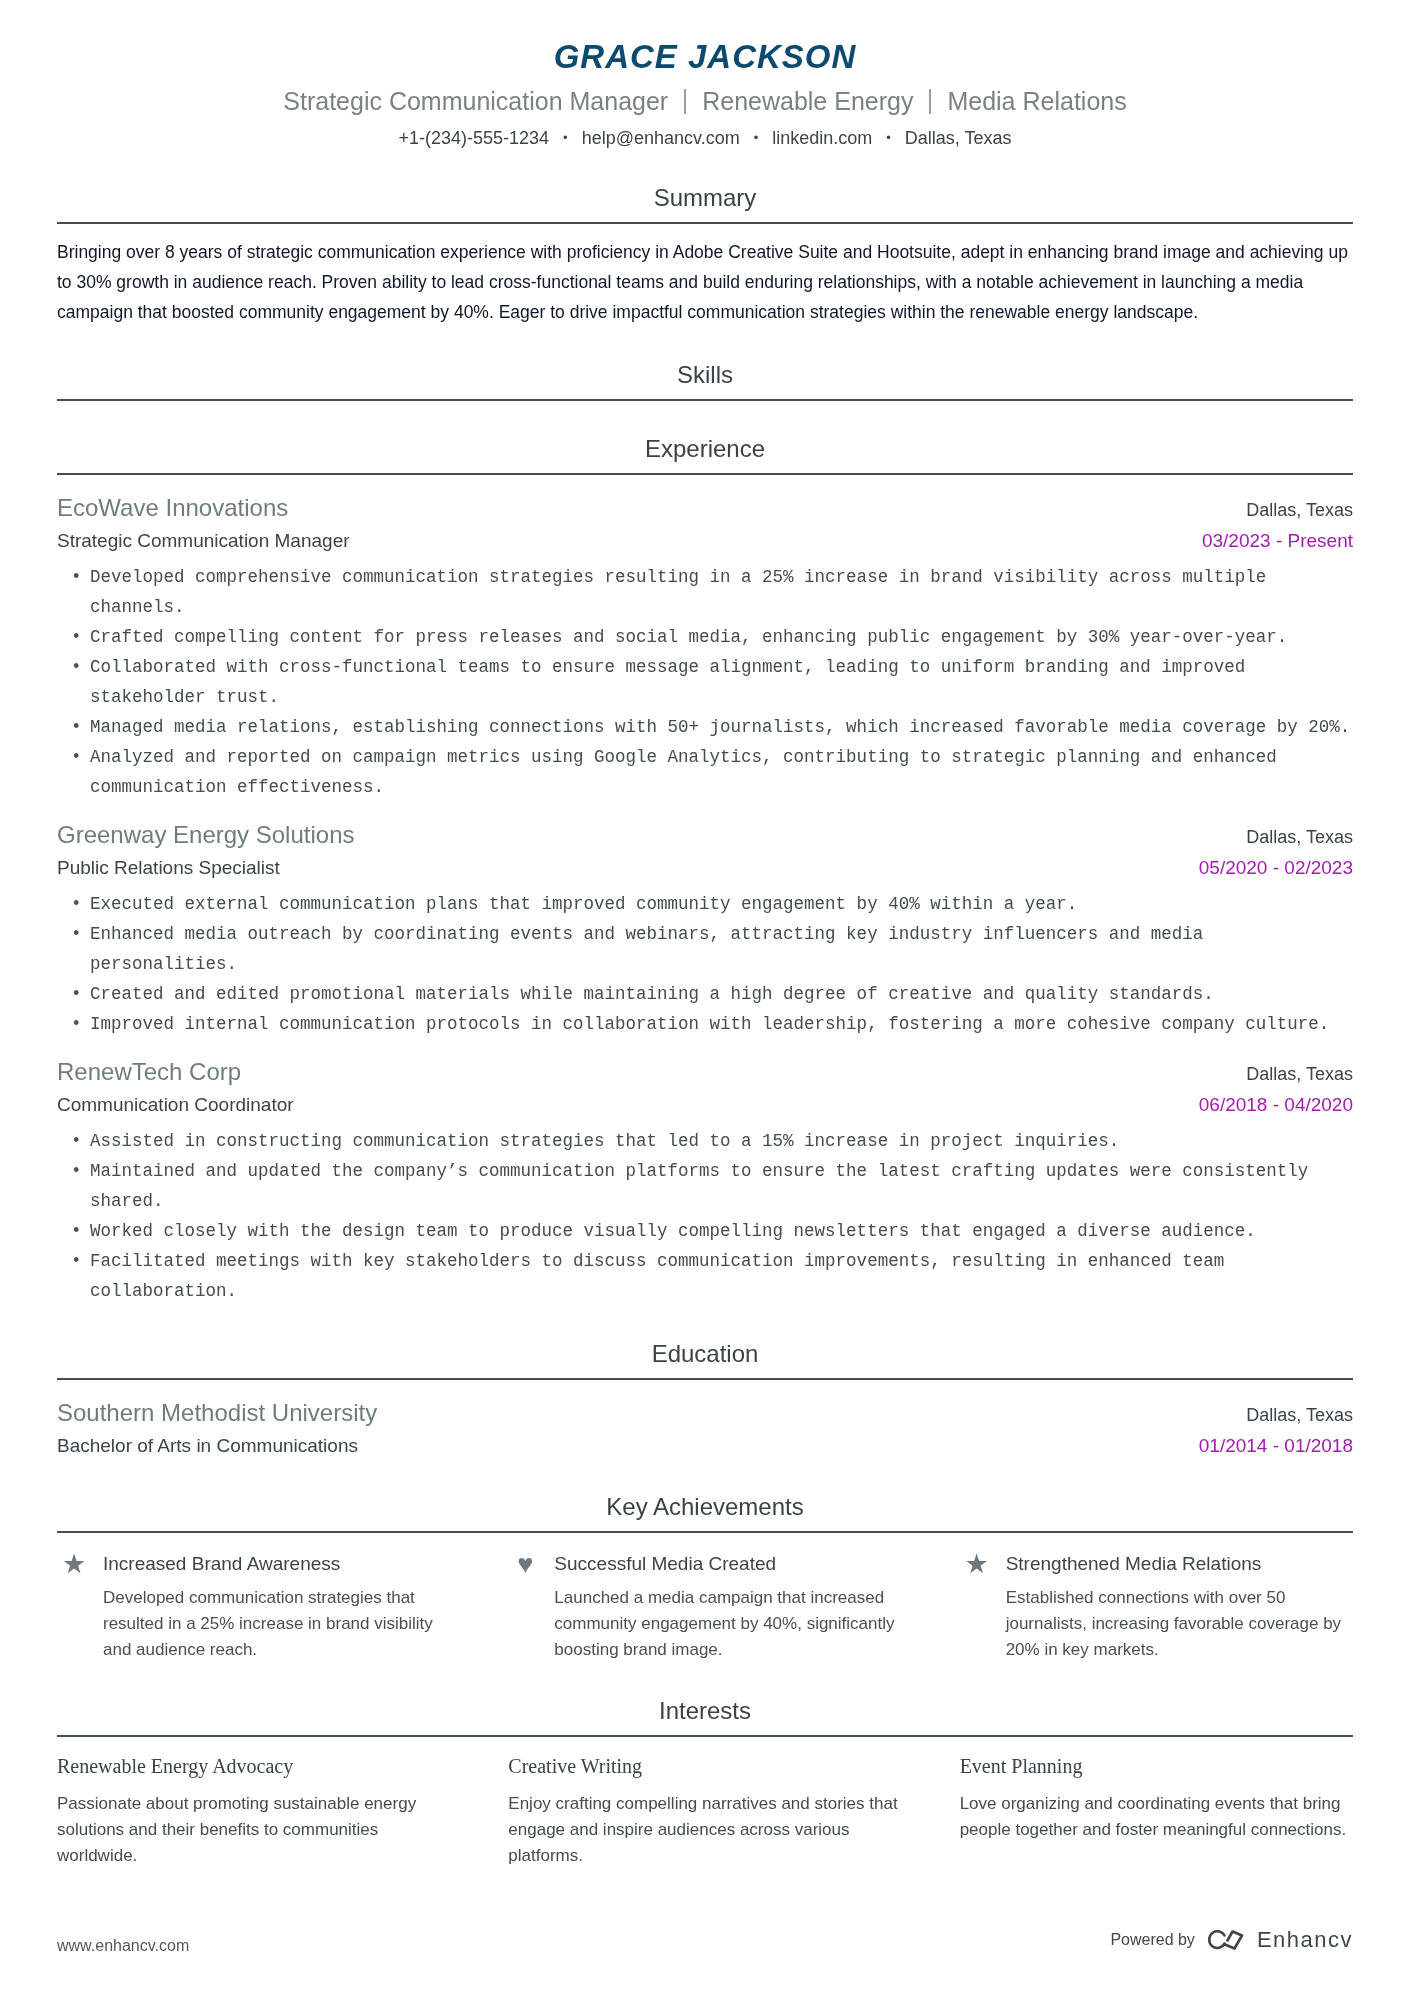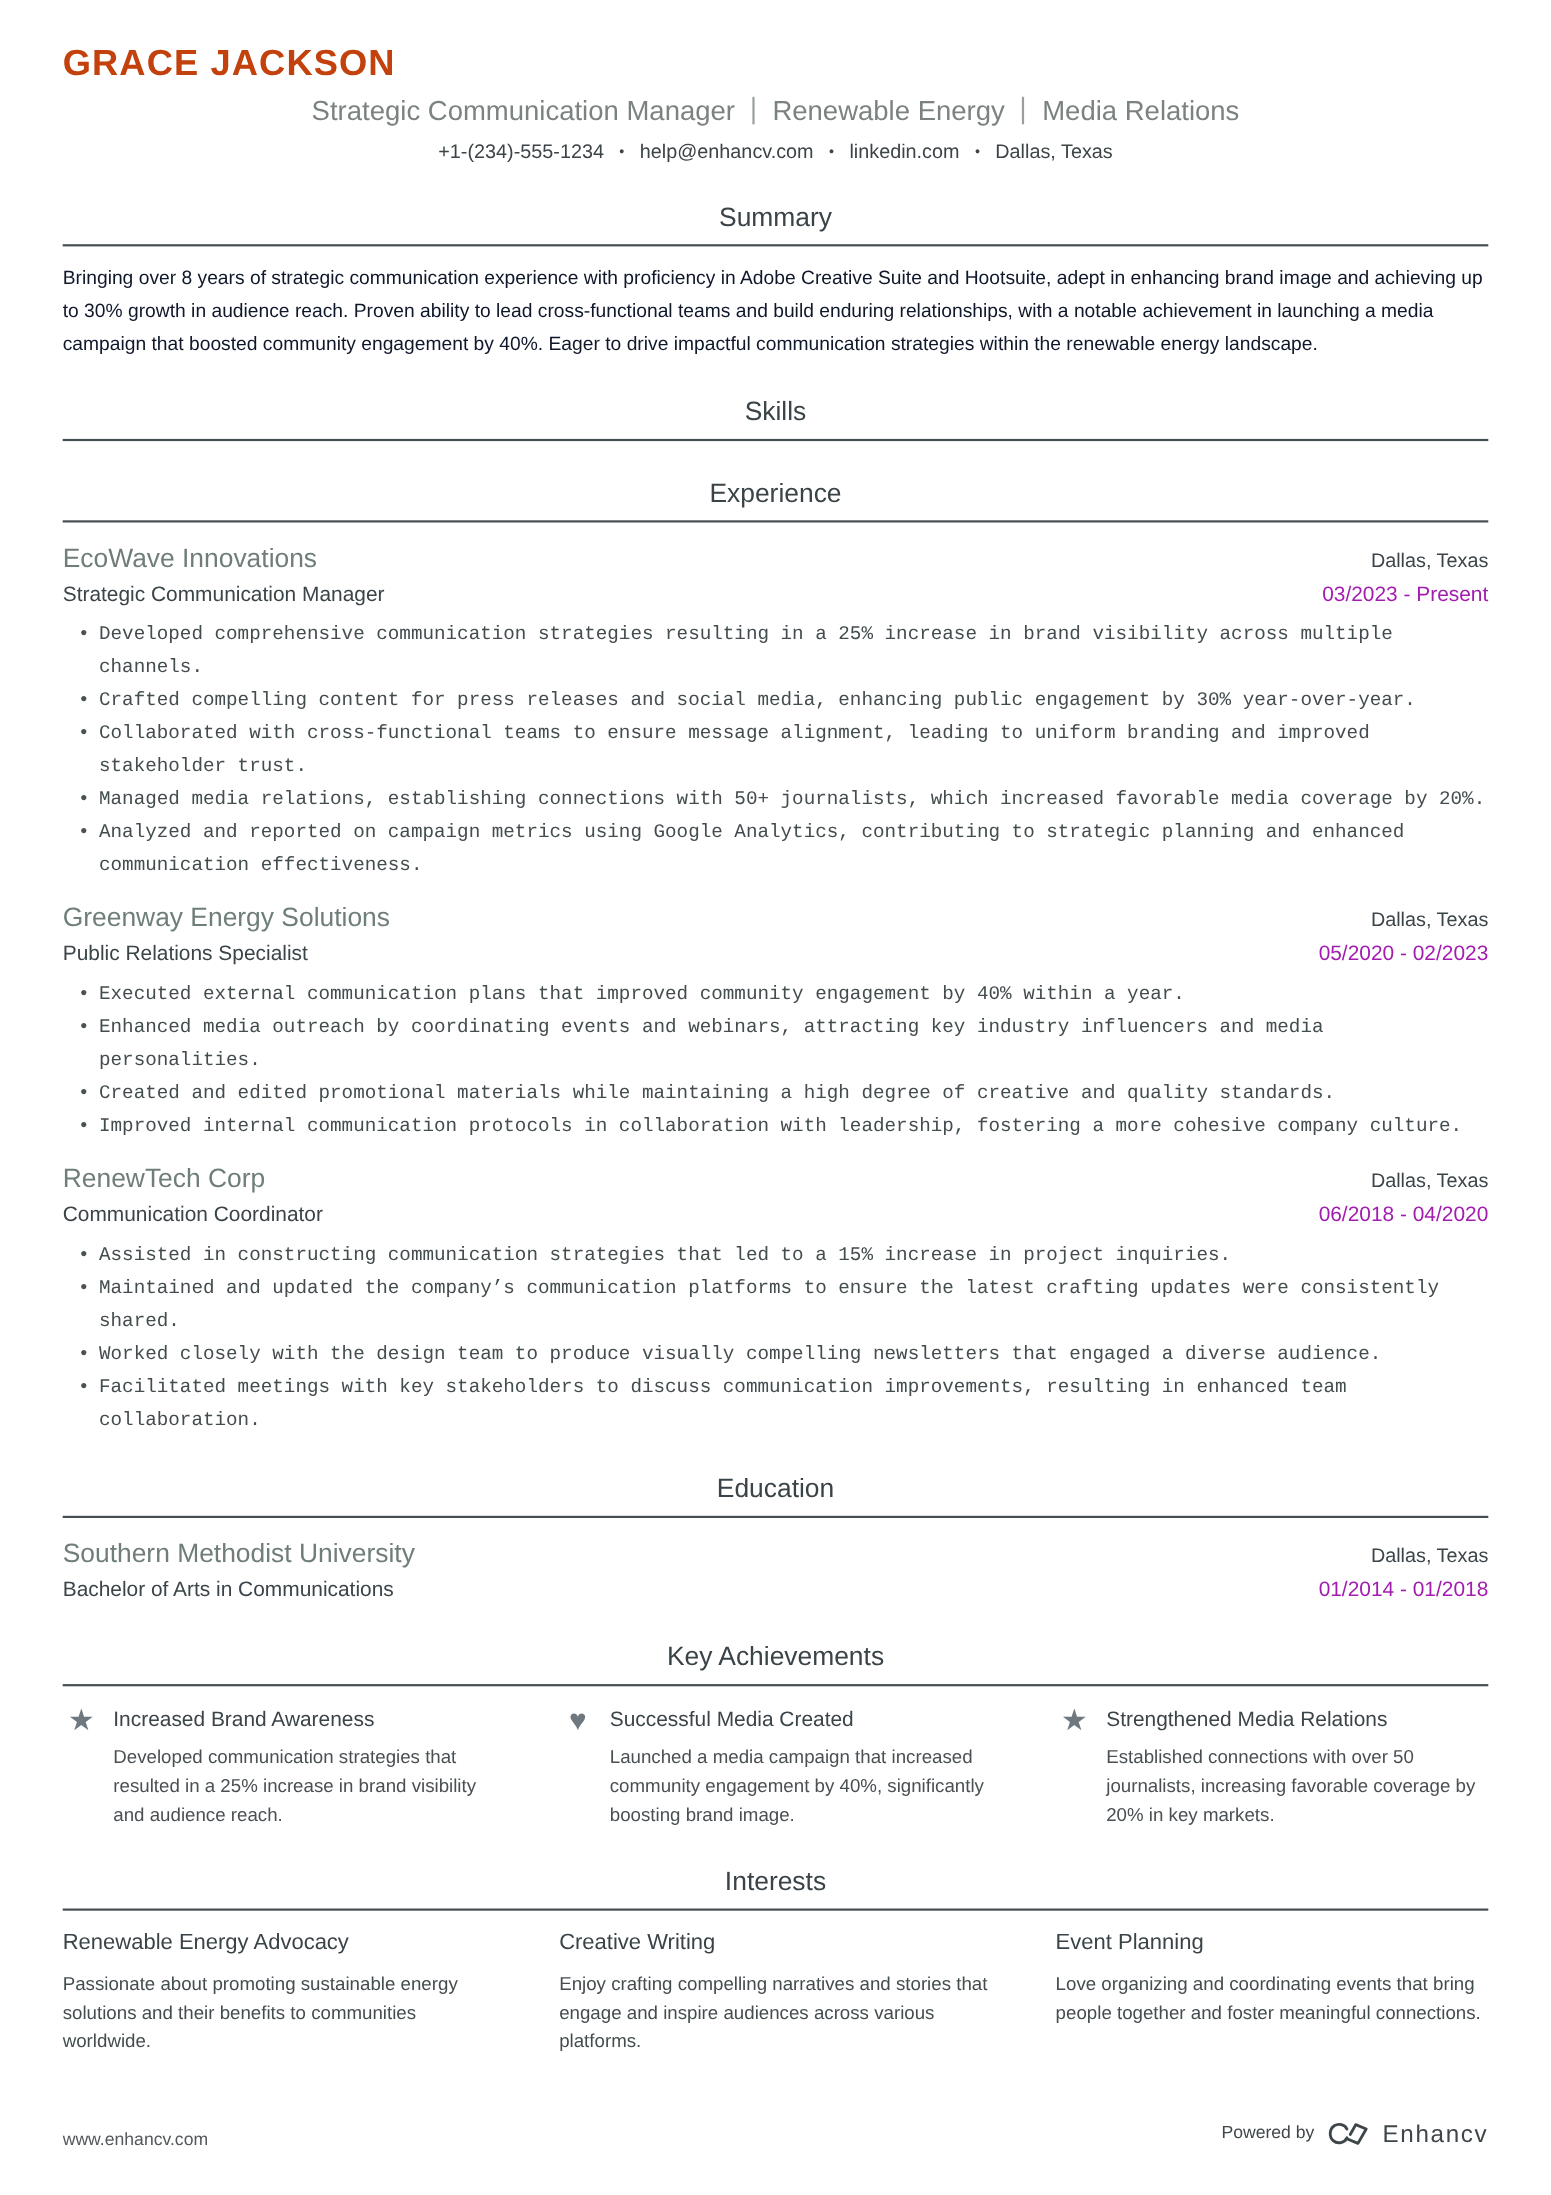--- a/index.html
+++ b/index.html
@@ -1,20 +1,20 @@
 <!DOCTYPE html>
 <html><head>
 <meta charset="utf-8">
 <style>
   * { box-sizing: border-box; }
   body { margin: 0; background: #ffffff; font-family: "Liberation Sans", sans-serif; color: #40494c; }
   .page { width: 1410px; height: 1995px; margin: 0 auto; position: relative; padding: 38px 57px 0; overflow: hidden; background: #fff; }
 
   
-  .name { font-size: 33px; font-weight: bold; letter-spacing: 1px; color: #c2410c; line-height: 38px; }
+  .name { text-align: center; font-size: 33px; font-weight: bold; letter-spacing: 1px; color: #0c4a6e; line-height: 38px; font-style: italic; }
   .headline { text-align: center; font-size: 25px; color: #7b837e; margin-top: 9px; line-height: 32px; }
   .vsep { display: inline-block; width: 2px; height: 25px; background: #99a09c; margin: 0 16px; vertical-align: -4px; }
   .contact { text-align: center; font-size: 18px; color: #3c4447; margin-top: 9px; line-height: 24px; }
   .dot { display: inline-block; margin: 0 14px; font-size: 13px; vertical-align: 2px; color: #3c4447; }
 
   
   .section-heading { text-align: center; font-size: 24px; font-weight: 400; color: #3a4347; margin: 33px 0 0; line-height: 30px; }
   .rule { border: none; border-top: 2px solid #454e52; margin: 9px 0 0; }
 
   .summary-text { font-size: 17.5px; line-height: 30px; margin: 13px 0 0; color: #0f172a; }
@@ -34,21 +34,21 @@
   
   .ach-grid { display: grid; grid-template-columns: 1fr 1fr 1fr; gap: 0 58px; margin-top: 17px; }
   .ach { display: flex; gap: 12px; }
   .ach-icon { font-size: 27px; color: #6e787e; line-height: 28px; width: 34px; flex: none; text-align: center; }
   .ach-body { flex: 1; }
   .ach-title { font-size: 19px; color: #3b4448; line-height: 28px; }
   .ach-desc { font-size: 17px; line-height: 26px; color: #494f52; margin-top: 7px; }
 
   
   .int-grid { display: grid; grid-template-columns: 1fr 1fr 1fr; gap: 0 58px; margin-top: 15px; }
-  .int-title { font-size: 20px; color: #3a4347; line-height: 28px; }
+  .int-title { font-size: 20px; color: #3a4347; line-height: 28px; font-family: Liberation Serif, serif; }
   .int-desc { font-size: 17px; line-height: 26px; color: #434c4e; margin-top: 11px; }
 
   
   .footer { position: absolute; left: 57px; right: 57px; bottom: 40px; display: flex; justify-content: space-between; align-items: flex-end; }
   .website { font-size: 16px; color: #53585a; }
   .powered { display: flex; align-items: center; gap: 8px; }
   .powered-by { font-size: 16px; color: #3f474b; }
   .brand-name { font-size: 22px; color: #3e464a; letter-spacing: 1.5px; }
   .logo-svg { display: block; }
 </style>

